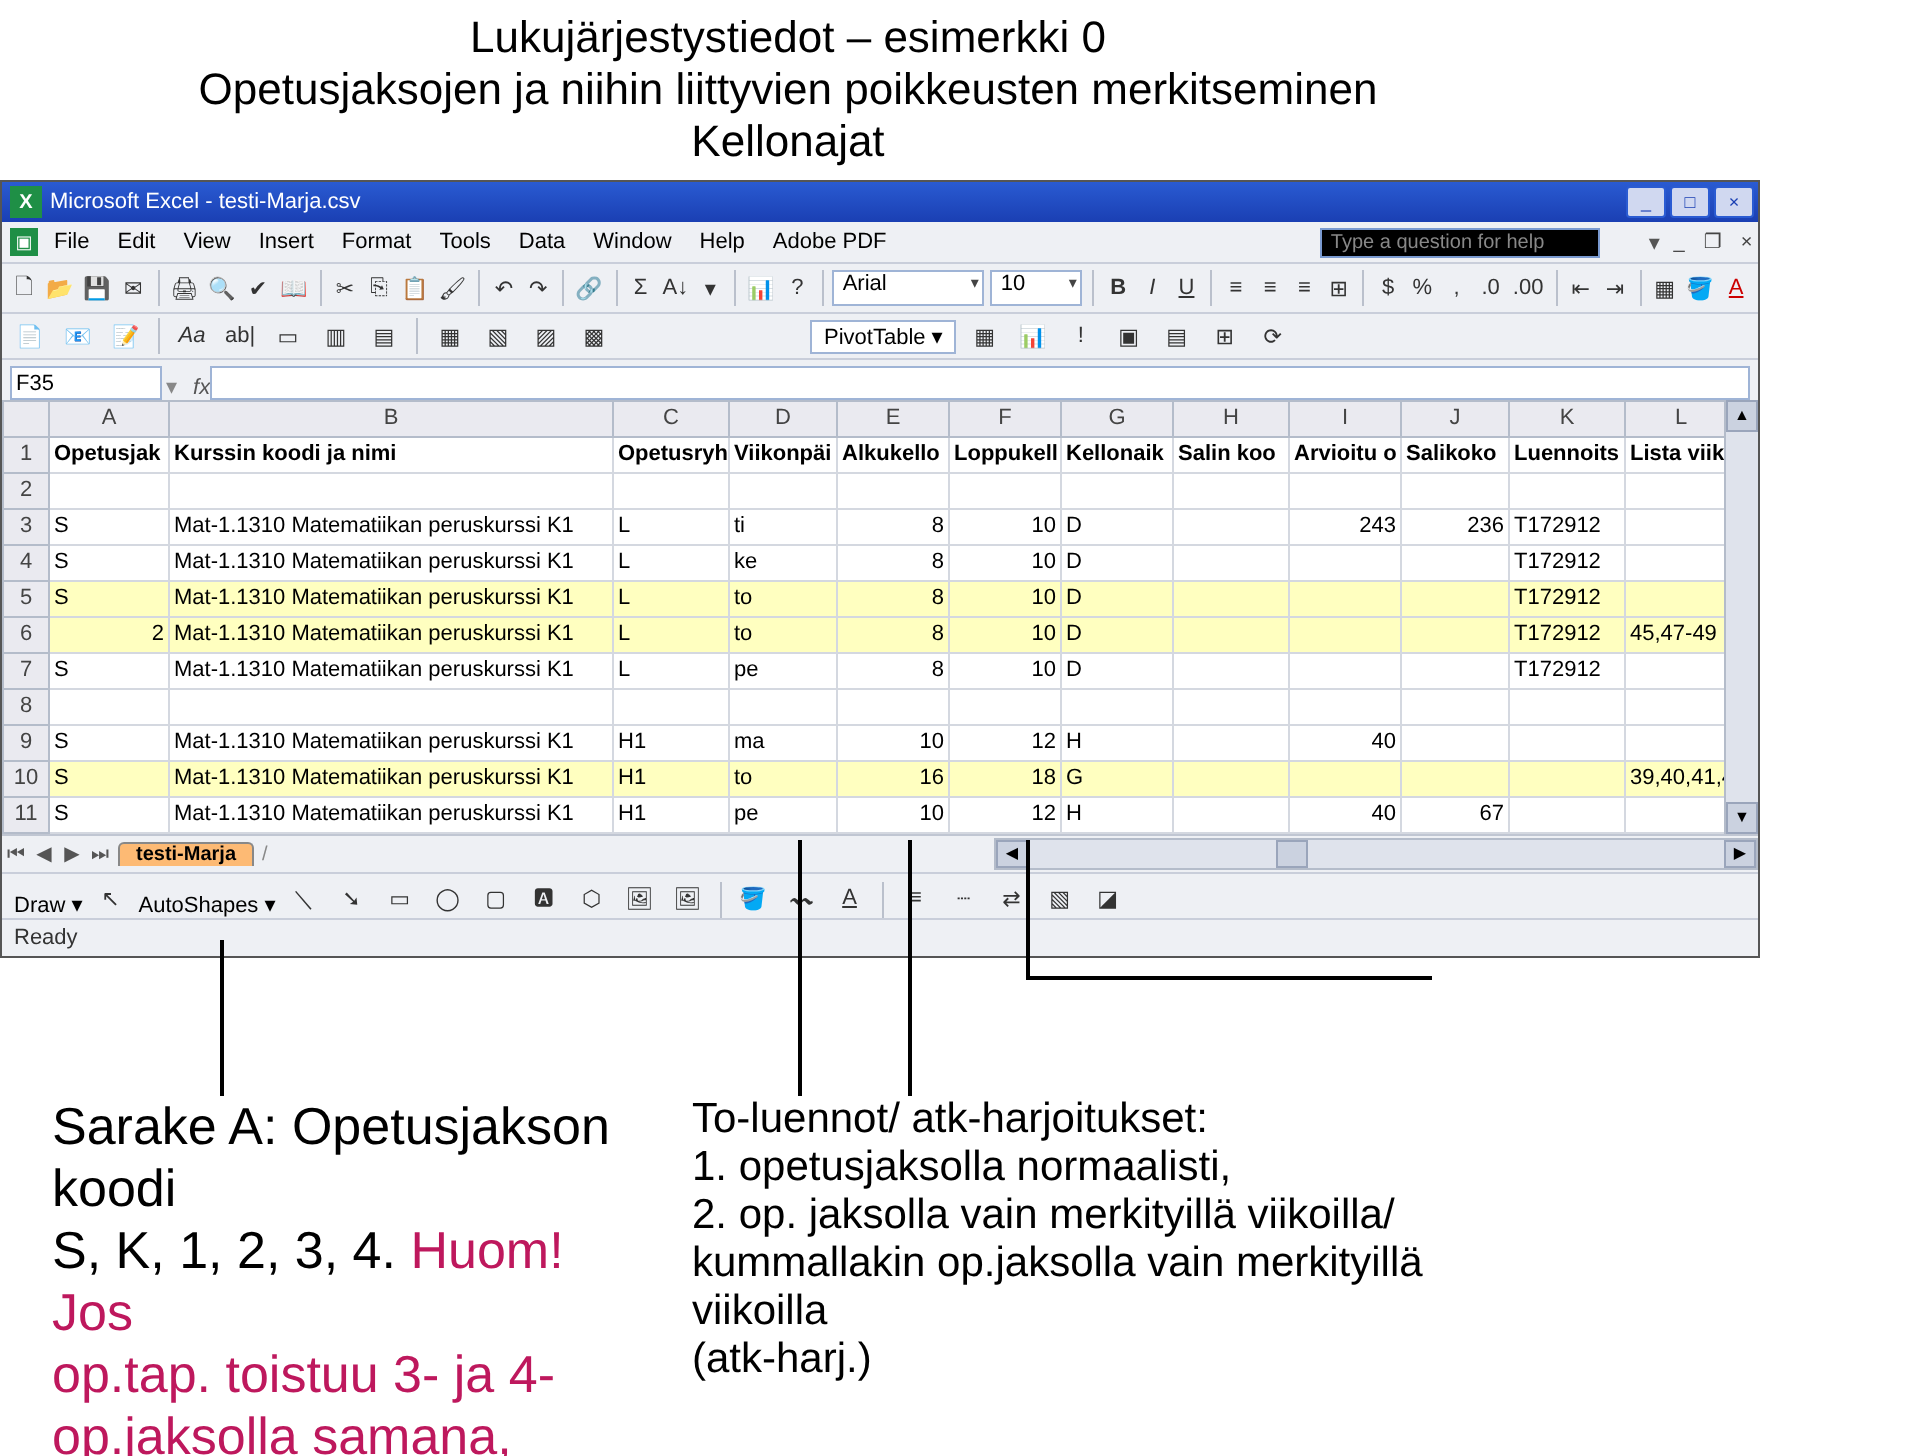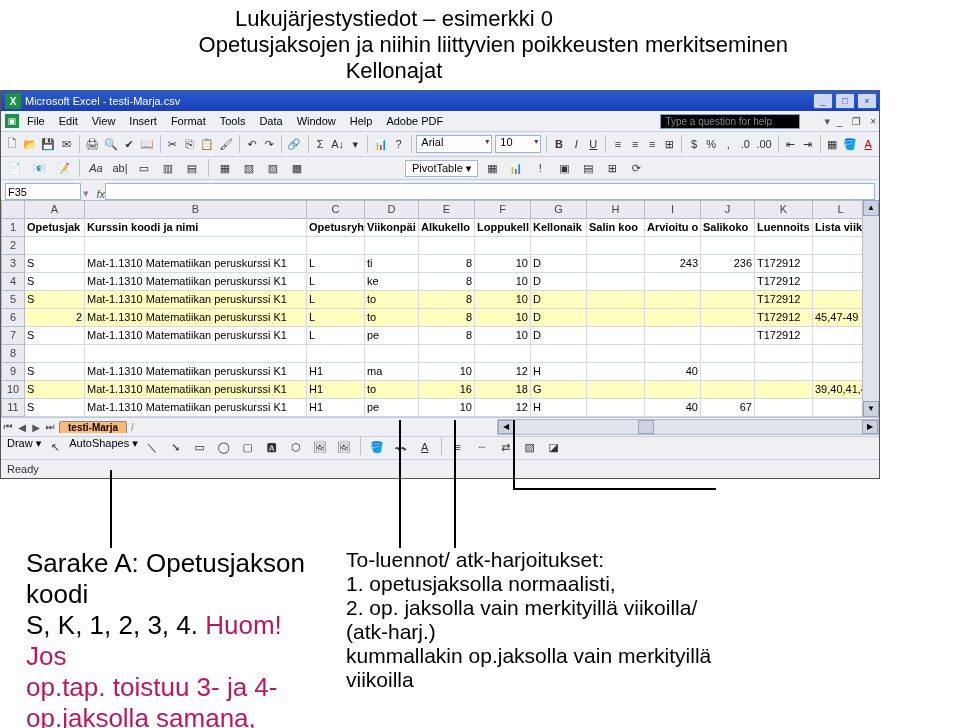--- a/index.html
+++ b/index.html
@@ -1,18 +1,18 @@
 <!DOCTYPE html>
 <html><head>
 <meta charset="utf-8">
 <style>
 body{margin:0;font-family:Arial,Helvetica,sans-serif;background:#fff;color:#000;font-size:11px}
 .page{width:788px;height:728px;position:relative;background:#fff}
 .title1{text-align:center;font-size:22px;font-family:Arial;padding-top:6px}
-.title2{text-align:right;font-size:22px}
+.title2{text-align:center;font-size:22px}
 .title3{text-align:center;font-size:22px;margin-bottom:6px}
 .excel-wrap{margin:0 auto;width:878px;border:1px solid #555;background:#eaeaf0}
 .titlebar{background:linear-gradient(#2a5bd2,#1a3fb3);color:#fff;height:20px;display:flex;align-items:center;font-size:11px}
 .titlebar .xicon{width:16px;height:16px;background:#1f8f46;margin:0 4px;display:flex;align-items:center;justify-content:center;font-weight:bold;color:#fff;font-size:10px}
 .titlebar .tbuttons{margin-left:auto;display:flex;gap:2px;margin-right:2px}
 .tbtn{width:18px;height:14px;background:#d0d8f0;border:1px solid #2a5bd2;border-radius:2px;display:flex;align-items:center;justify-content:center;color:#1a3fb3;font-size:9px}
 .menubar{background:#eef0f4;height:20px;display:flex;align-items:center;font-size:11px;padding-left:4px;gap:2px}
 .menu-item{padding:2px 6px;color:#000}
 .menubar .helpbox{margin-left:auto;margin-right:22px;background:#000000;border:1px solid #7a9ad0;color:#888;font-size:10px;padding:1px 4px;width:130px}
 .menubar .closectrls{margin-left:2px;color:#444;font-size:10px}
@@ -35,21 +35,21 @@
 .rows .c{border-right:1px solid #d4d8e0;border-bottom:1px solid #d4d8e0;height:17px;padding:0 2px;overflow:hidden;white-space:nowrap;line-height:17px}
 .rows .c.bold{font-weight:bold}
 .rows .c.rgt{text-align:right}
 .row-yellow .c{background:#ffffc0}
 .sheet-tabs{background:#eef0f4;height:18px;display:flex;align-items:center;font-size:10px;border-top:1px solid #c0c6d2}
 .sheet-tabs .navbtn{width:14px;text-align:center;color:#555}
 .sheet-tabs .tab{background:#fdba74;border:1px solid #888;border-bottom:none;border-top-left-radius:3px;border-top-right-radius:3px;padding:0 8px;margin-left:2px;font-weight:bold}
 .sheet-tabs .hscroll{margin-left:auto;height:14px;width:380px;background:#dfe3ec;border:1px solid #b4bcca;position:relative}
 .sheet-tabs .hscroll .thumb{position:absolute;left:140px;width:14px;height:12px;background:#cbd2e0;border:1px solid #9aa5bb;top:0}
 .sheet-tabs .hscroll .arr{position:absolute;width:14px;height:12px;top:0;background:#cbd2e0;border:1px solid #9aa5bb;text-align:center;font-size:8px;line-height:12px}
-.drawbar{background:#eef0f4;height:22px;display:flex;align-items:flex-start;gap:4px;padding:0 6px;border-top:1px solid #c9ceda;font-size:11px}
+.drawbar{background:#eef0f4;height:22px;display:flex;align-items:flex-end;gap:4px;padding:0 6px;border-top:1px solid #c9ceda;font-size:11px}
 .statusbar{background:#eef0f4;height:18px;display:flex;align-items:center;padding:0 6px;border-top:1px solid #c9ceda;font-size:11px;color:#333}
 .vscroll{width:16px;background:#dfe3ec;border-left:1px solid #b4bcca;position:relative}
 .vscroll .arr{width:14px;height:14px;background:#cbd2e0;border:1px solid #9aa5bb;text-align:center;font-size:8px;line-height:14px}
 .bottom-area{position:absolute;left:0;right:0;display:flex;gap:40px;padding:0 26px}
 .callout-line{position:absolute;background:#000}
 .annot{font-size:26px;font-family:Arial}
 .annot .red{color:#be185d}
 .right-annot{font-size:21px}
 </style>
 </head>
@@ -440,18 +440,18 @@
     <div>Sarake A: Opetusjakson koodi</div>
     <div><span>S, K, 1, 2, 3, 4. </span><span class="red">Huom! Jos</span></div>
     <div class="red">op.tap. toistuu 3- ja 4-</div>
     <div class="red">op.jaksolla samana, käytä "K" –</div>
     <div class="red">merkintää (ei erikseen "3","4" )</div>
   </div>
   <div class="right-annot" style="width:520px">
     <div>To-luennot/ atk-harjoitukset:</div>
     <div>1. opetusjaksolla normaalisti,</div>
     <div>2. op. jaksolla vain merkityillä viikoilla/</div>
+    <div>kummallakin op.jaksolla vain merkityillä viikoilla</div>
     <div>(atk-harj.)</div>
-    <div>kummallakin op.jaksolla vain merkityillä viikoilla</div>
   </div>
 </div>
 
 </div>
 
 </body></html>

